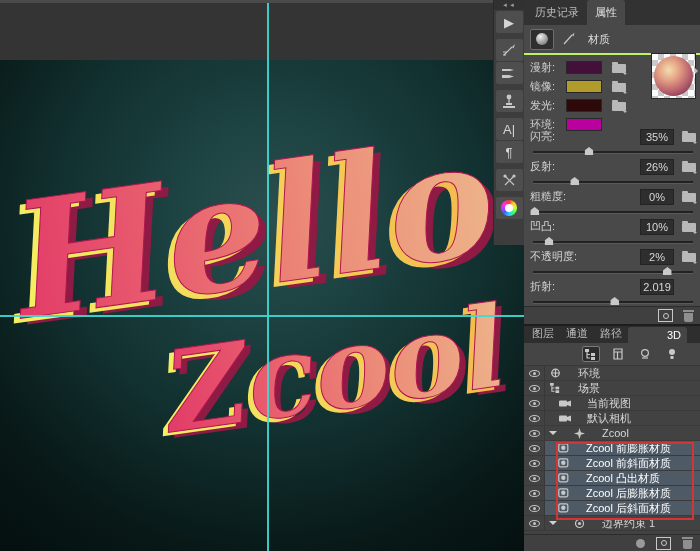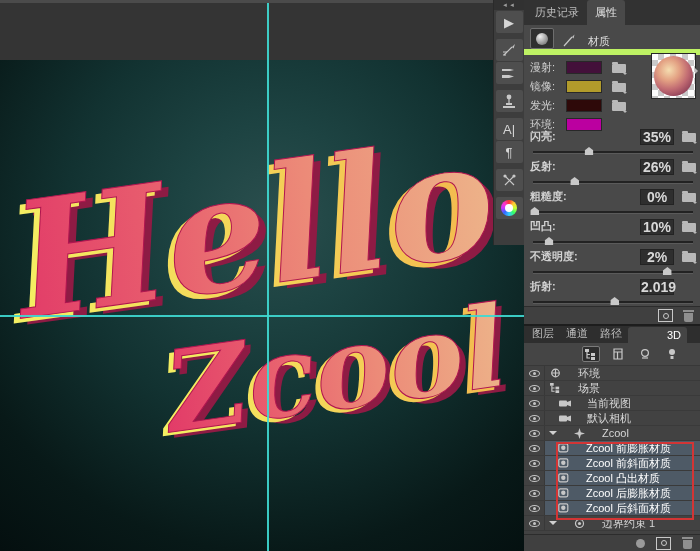--- a/index.html
+++ b/index.html
@@ -33,46 +33,46 @@
   .colorwheel i{position:absolute;left:4px;top:4px;width:8px;height:8px;border-radius:50%;background:#fff;}
 
   
   .panels{position:absolute;left:524px;top:0;width:176px;height:551px;background:#1f1f1f;z-index:7;}
 
   
   .props{position:absolute;left:0;top:0;width:176px;height:324px;background:#494949;}
   .tabbar{height:25px;background:#323232;display:flex;align-items:flex-end;padding-left:3px;text-align:right;}
   .tab{padding:5px 8px 5px;color:#bdbdbd;cursor:default;font-size:11px;}
   .tab.active{background:#494949;color:#e6e6e6;border-radius:3px 3px 0 0;}
-  .mat-head{height:30px;display:flex;align-items:flex-end;padding:0 6px;border-bottom:6px solid #bef264;}
+  .mat-head{height:30px;display:flex;align-items:center;padding:0 6px;border-bottom:2px solid #bef264;}
   .pressbox{width:24px;height:21px;background:#2f2f2f;border:1px solid #6e6e6e;border-radius:2px;
             display:flex;align-items:center;justify-content:center;}
   .ball-mini{width:12px;height:12px;border-radius:50%;
             background:radial-gradient(circle at 35% 30%, #efefef, #8a8a8a 70%, #555);}
   .mat-title{margin-left:12px;color:#dedede;}
   .swatch-row{display:flex;align-items:center;height:19px;padding:0 6px;}
   .sw-label{width:36px;color:#cfcfcf;}
   .sw-chip{width:36px;height:13px;border:1px solid #282828;margin-right:10px;}
   .folder{position:relative;width:14px;height:9px;background:#b9b9b9;border-radius:1px;margin-top:2px;}
   .folder:before{content:"";position:absolute;left:0;top:-2px;width:6px;height:2px;background:#b9b9b9;border-radius:1px 1px 0 0;}
   .folder:after{content:"";position:absolute;right:-1px;bottom:-4px;border:2px solid transparent;border-top-color:#b9b9b9;}
   .ball-preview{position:absolute;right:4px;top:53px;width:45px;height:46px;border:1px solid #262626;
       background:
         linear-gradient(45deg,#c9c9c9 25%,transparent 25%,transparent 75%,#c9c9c9 75%),
         linear-gradient(45deg,#c9c9c9 25%,#fdfdfd 25%,#fdfdfd 75%,#c9c9c9 75%);
       background-size:12px 12px;background-position:0 0,6px 6px;}
   .ball-preview .sphere{position:absolute;left:2px;top:2px;right:2px;bottom:2px;border-radius:50%;
       background:radial-gradient(circle at 38% 35%, #f5ddb0 0%, #e3a183 30%, #c16b72 55%, #8e3f58 80%, #6e2c44 100%);}
   .ball-arrow{position:absolute;right:-1px;top:68px;width:0;height:0;border:3px solid transparent;border-left-color:#bcbcbc;}
   .sliders{position:absolute;left:0;top:126px;width:176px;}
-  .srow{height:30px;padding:2px 4px 0 6px;font-weight:bold;}
+  .srow{height:30px;padding:2px 4px 0 6px;}
   .srow .line1{display:flex;align-items:center;height:17px;}
   .s-label{flex:1;color:#d2d2d2;}
   .s-val{width:34px;height:16px;background:#2e2e2e;border:1px solid #232323;color:#d8d8d8;
-         text-align:center;line-height:15px;font-size:14px;margin-right:8px;}
+         text-align:center;line-height:15px;font-size:11px;margin-right:8px;}
   .s-val.nofolder{margin-right:22px;}
   .track{position:relative;height:3px;background:#222;margin:6px 3px 0;border-bottom:1px solid #5a5a5a;}
   .thumb{position:absolute;top:-4px;width:9px;height:8px;background:#c9c9c9;transform:translateX(-50%);
          clip-path:polygon(50% 0,100% 45%,100% 100%,0 100%,0 45%);}
   .props-foot{position:absolute;left:0;bottom:0;width:100%;height:18px;background:#404040;border-top:1px solid #2c2c2c;
       display:flex;align-items:center;justify-content:flex-end;padding:0 6px;gap:10px;}
   .renderbox{width:15px;height:13px;border:1px solid #c8c8c8;display:flex;align-items:center;justify-content:center;}
   .renderbox i{width:6px;height:6px;border:1px solid #c8c8c8;border-radius:50%;}
   .trash{position:relative;width:11px;height:12px;}
   .trash .lid{position:absolute;top:0;left:0;width:11px;height:2px;background:#8f8f8f;}

